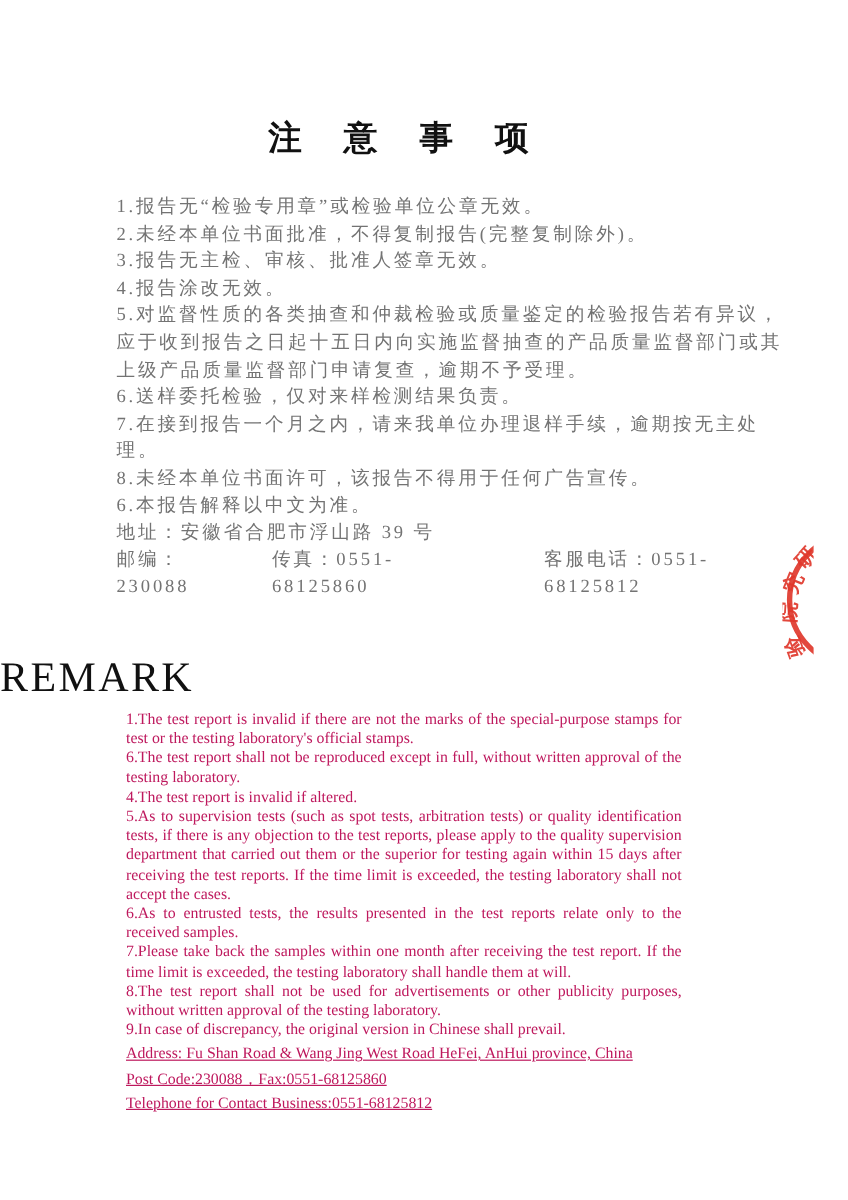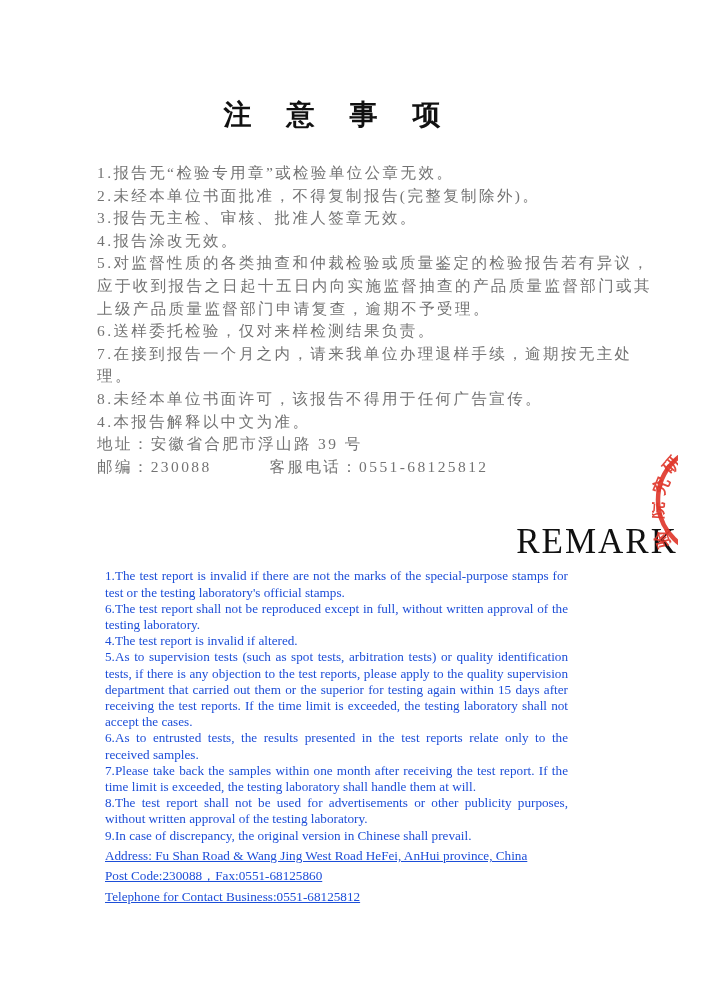--- a/index.html
+++ b/index.html
@@ -29,31 +29,31 @@
     color:#737373;
   }
   .cn-item{margin:0;}
   .cn-address{margin:0;}
   .cn-contact{margin:0;display:flex;align-items:center;}
   .cn-contact .fax{margin-left:24px;}
   .cn-contact .phone{margin-left:58px;}
   
   .en-title{
     margin-top:44px;
-    text-align:right;
+    text-align:left;
     font-size:35px;
     letter-spacing:2px;
     color:#111;
   }
   .en-body{
     width:463px;
     margin:6px auto 0 105px;
     font-size:13.2px;
     line-height:16.2px;
-    color:#1d4ed8;
+    color:#be185d;
   }
   .en-item{margin:0;text-align:justify;}
   .en-foot{margin:0;line-height:20.5px;text-decoration:underline;}
   .en-foot.first{margin-top:2px;}
   
   .stamp{
     position:absolute;
     top:430px;left:652px;
     width:55px;height:150px;
     pointer-events:none;
@@ -68,24 +68,25 @@
 
   <div class="cn-body">
     <p class="cn-item">1.报告无“检验专用章”或检验单位公章无效。</p>
     <p class="cn-item">2.未经本单位书面批准，不得复制报告(完整复制除外)。</p>
     <p class="cn-item">3.报告无主检、审核、批准人签章无效。</p>
     <p class="cn-item">4.报告涂改无效。</p>
     <p class="cn-item">5.对监督性质的各类抽查和仲裁检验或质量鉴定的检验报告若有异议，应于收到报告之日起十五日内向实施监督抽查的产品质量监督部门或其上级产品质量监督部门申请复查，逾期不予受理。</p>
     <p class="cn-item">6.送样委托检验，仅对来样检测结果负责。</p>
     <p class="cn-item">7.在接到报告一个月之内，请来我单位办理退样手续，逾期按无主处理。</p>
     <p class="cn-item">8.未经本单位书面许可，该报告不得用于任何广告宣传。</p>
-    <p class="cn-item">4.本报告解释以中文为准。</p>
+    <p class="cn-item">6.本报告解释以中文为准。</p>
     <p class="cn-address">地址：安徽省合肥市浮山路 39 号</p>
     <p class="cn-contact">
       <span>邮编：230088</span>
+      <span class="fax">传真：0551-68125860</span>
       <span class="phone">客服电话：0551-68125812</span>
     </p>
   </div>
 
   <div class="en-title">REMARK</div>
 
   <div class="en-body">
     <p class="en-item">1.The test report is invalid if there are not the marks of the special-purpose stamps for test or the testing  laboratory's  official  stamps.</p>
     <p class="en-item">6.The test report shall not be reproduced except in full, without written approval of the testing  laboratory.</p>
     <p class="en-item">4.The test report is invalid  if altered.</p>

